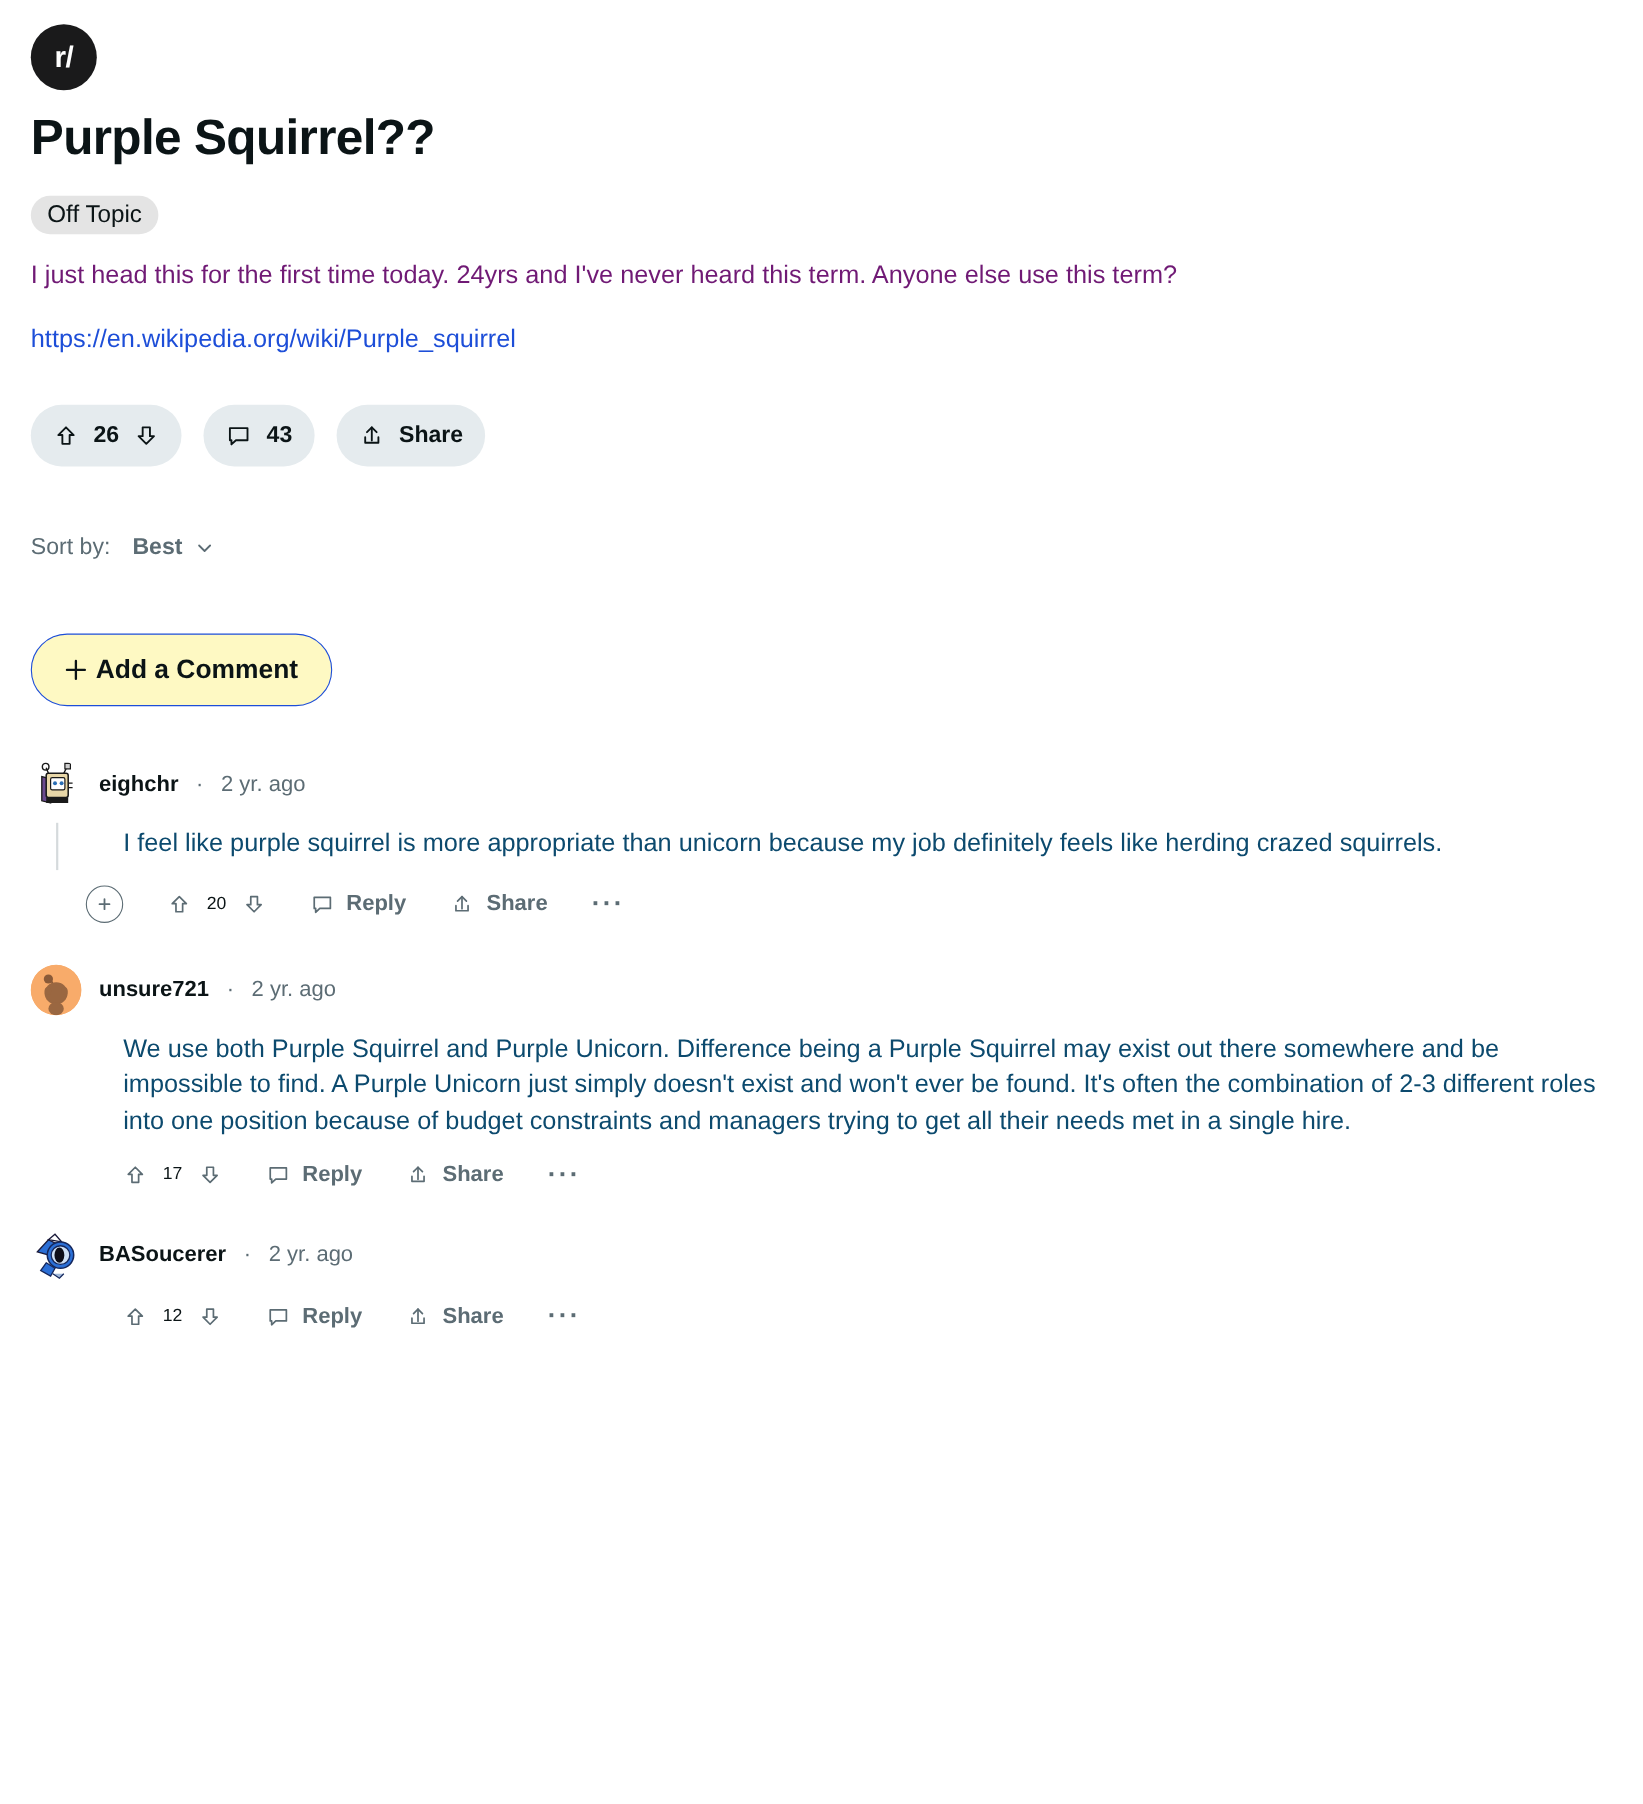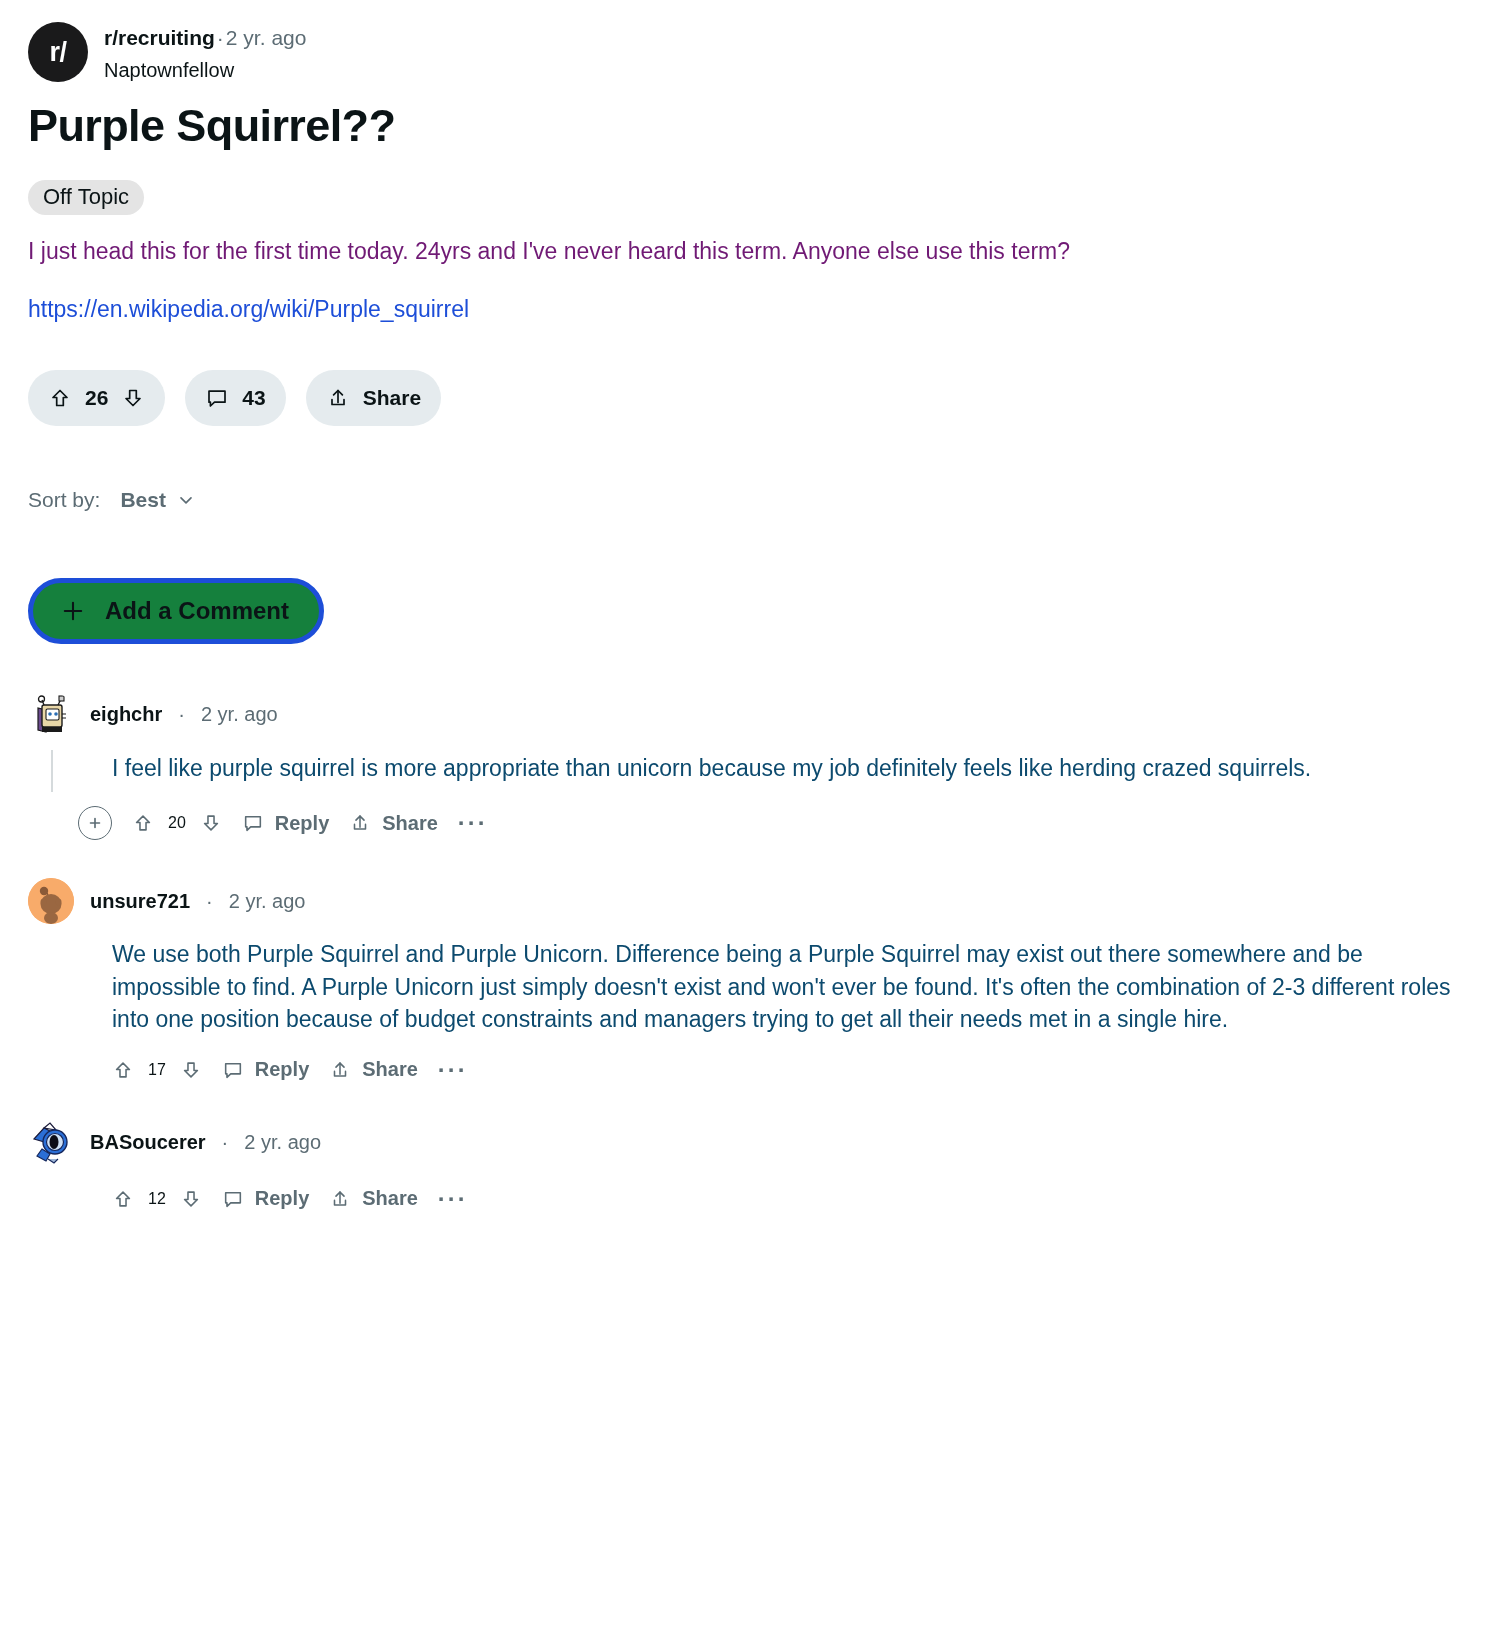--- a/index.html
+++ b/index.html
@@ -166,28 +166,28 @@
     font-size: 21px;
     font-weight: 700;
     color: #5c6c74;
     cursor: pointer;
   }
 
   
   .add-comment {
     display: inline-flex;
     align-items: center;
-    gap: 18px;
+    gap: 4px;
     margin-top: 66px;
-    border: 5px solid #1d4ed8;
+    border: 1px solid #1d4ed8;
     border-radius: 999px;
     height: 66px;
     padding: 0 30px 0 26px;
     cursor: pointer;
-    background: #15803d;
+    background: #fef9c3;
   }
   .add-comment .label {
     font-size: 24px;
     font-weight: 700;
     color: #0b1416;
   }
 
   
   .comments {
     margin-top: 48px;
@@ -235,21 +235,21 @@
     left: 23px;
     top: 58px;
     bottom: 48px;
     width: 2px;
     background: #d5dadc;
   }
 
   .cmt-actions {
     display: flex;
     align-items: center;
-    gap: 20px;
+    gap: 40px;
     margin-top: 22px;
     margin-left: 84px;
   }
   .cmt-actions.with-collapse {
     margin-left: 50px;
   }
   .act {
     display: inline-flex;
     align-items: center;
     gap: 11px;
@@ -288,26 +288,20 @@
 </style>
 </head>
 <body>
 
 <div class="page">
 
   
   <div class="post-header">
     <div class="sub-avatar">
       <div class="glyph">r/</div>
-    </div>
-    <div class="header-meta">
-      <div class="meta-line1">
-        <span class="sub-name">r/recruiting</span><span class="dot-sep">·</span><span class="age">2 yr. ago</span>
-      </div>
-      <div class="author-line">Naptownfellow</div>
     </div>
   </div>
 
   
   <h1 class="post-title">Purple Squirrel??</h1>
 
   
   <div class="flair-row">
     <span class="flair">Off Topic</span>
   </div>

